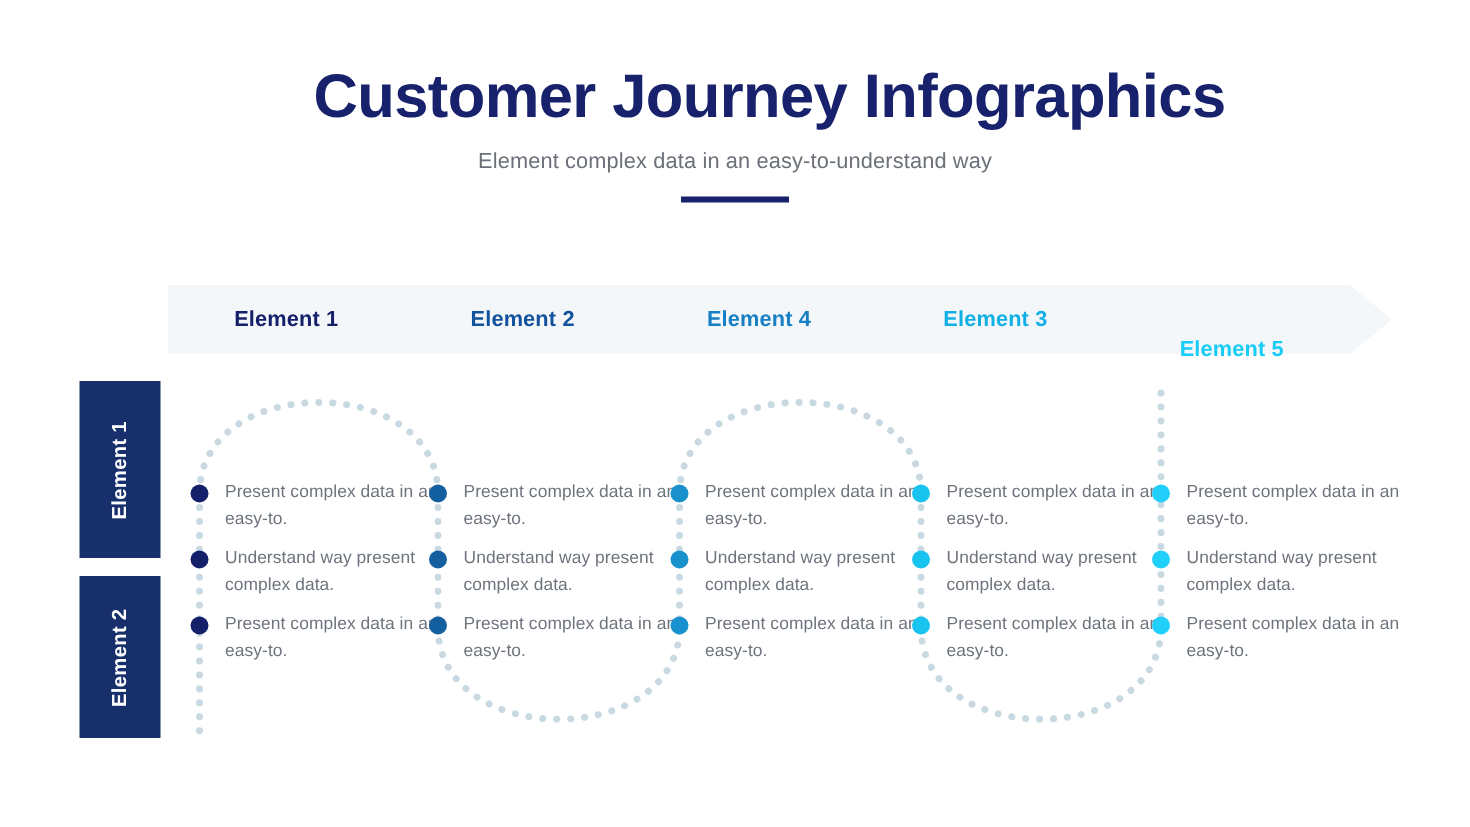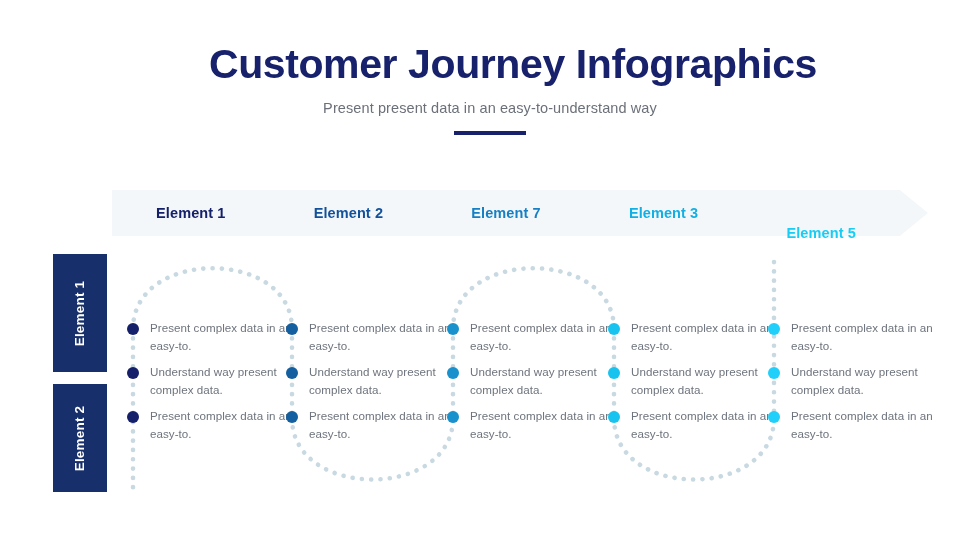--- a/index.html
+++ b/index.html
@@ -164,34 +164,34 @@
     letter-spacing: 0.05px;
   }
 </style>
 </head>
 <body>
 
 <div id="slide">
 
   <div class="title-block">
     <div class="slide-title" style="color: rgb(23, 33, 108);">Customer Journey Infographics</div>
-    <div class="slide-subtitle">Present present data in an easy-to-understand way</div>
+    <div class="slide-subtitle">Element complex data in an easy-to-understand way</div>
     <div class="title-rule" style="background: rgb(23, 33, 108);"></div>
   </div>
 
   <div class="arrow-bar">
     <svg width="816" height="46" viewBox="0 0 816 46" xmlns="http://www.w3.org/2000/svg">
       <polygon id="arrow-shape" points="0,0 788,0 816,23 788,46 0,46" fill="#f4f7fa"></polygon>
     </svg>
   </div>
 
   <div class="arrow-labels">
     <div class="arrow-label" id="arrow-label-0" style="color: rgb(21, 32, 106);">Element 1</div>
     <div class="arrow-label" id="arrow-label-1" style="color: rgb(18, 82, 156);">Element 2</div>
-    <div class="arrow-label" id="arrow-label-2" style="color: rgb(23, 128, 196);">Element 7</div>
+    <div class="arrow-label" id="arrow-label-2" style="color: rgb(23, 128, 196);">Element 4</div>
     <div class="arrow-label" id="arrow-label-3" style="color: rgb(17, 176, 228);">Element 3</div>
     <div class="arrow-label" id="arrow-label-4" style="color: rgb(24, 205, 245); margin-top: 40px;">Element 5</div>
   </div>
 
   <div class="side-tab" id="side-tab-0" style="background: rgb(23, 48, 107);">
     <span class="side-tab-label">Element 1</span>
   </div>
   <div class="side-tab" id="side-tab-1" style="background: rgb(23, 48, 107);">
     <span class="side-tab-label">Element 2</span>
   </div>

